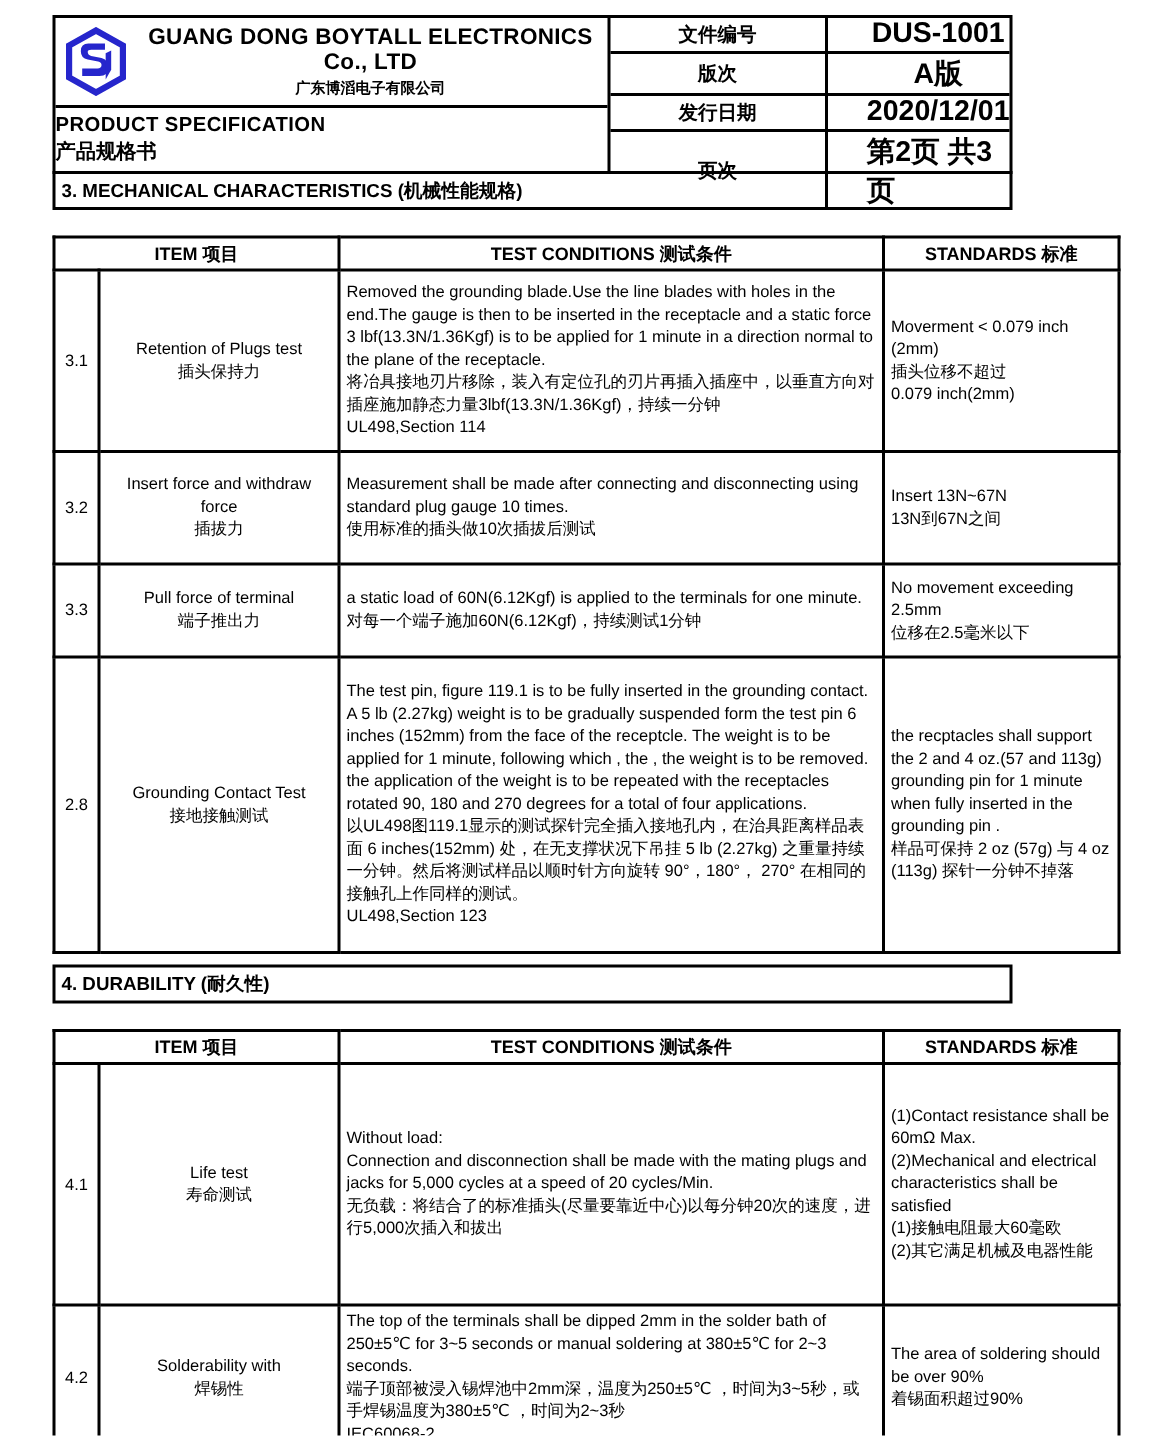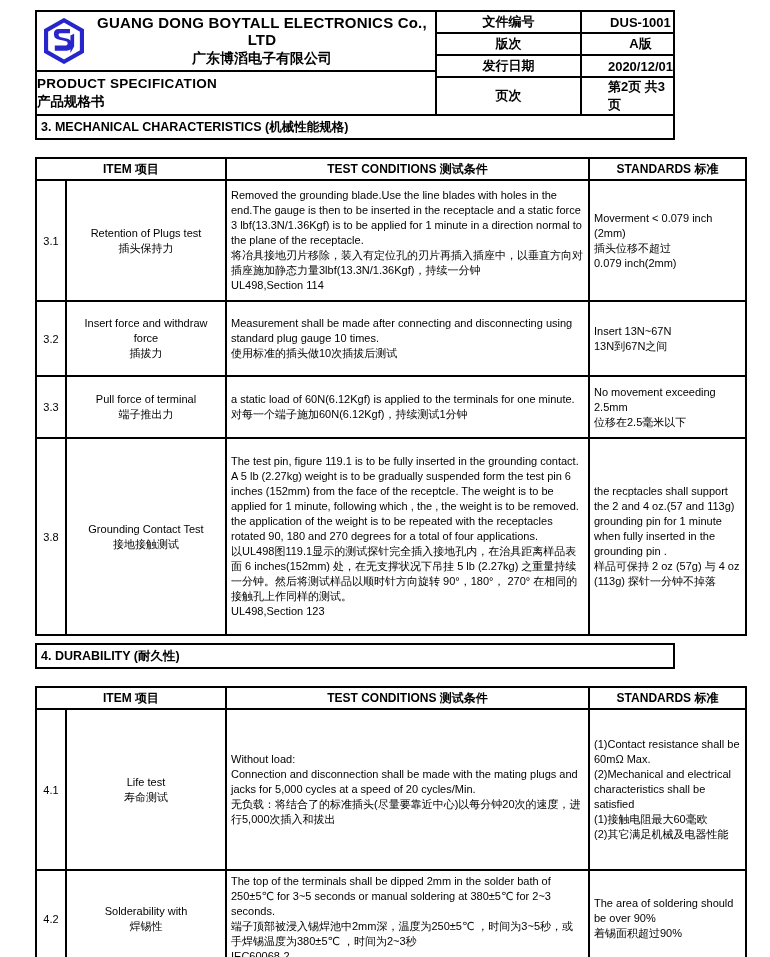--- a/index.html
+++ b/index.html
@@ -11,29 +11,29 @@
   }
   .page { position:absolute; left:35px; top:10px; width:640px; }
 
   
   .hdr { display:flex; border:2px solid #000; height:106px; }
   .hdr-left { width:420px; border-right:2px solid #000; display:flex; flex-direction:column; }
   .hdr-company { flex:58; border-bottom:2px solid #000; display:flex; align-items:center; justify-content:center; gap:6px; padding:2px 4px; }
   .hdr-company .logo { width:46px; height:46px; flex:0 0 auto; }
   .company-text { text-align:center; }
   .company-en { font-weight:bold; font-size:15px; letter-spacing:.2px; }
-  .company-cn { font-weight:bold; font-size:14px; margin-top:2px; }
+  .company-cn { font-weight:bold; font-size:10px; margin-top:2px; }
   .hdr-title { flex:46; display:flex; flex-direction:column; align-items:flex-start; justify-content:center; }
   .doc-title-en { font-weight:bold; font-size:13.5px; letter-spacing:.3px; }
   .doc-title-cn { font-weight:bold; font-size:13.5px; margin-top:2px; }
   .hdr-right { flex:1; display:flex; flex-direction:column; }
   .hdr-row { flex:1; display:flex; border-bottom:2px solid #000; }
   .hdr-row:last-child { border-bottom:none; }
   .hdr-label { width:145px; border-right:2px solid #000; display:flex; align-items:center; justify-content:center; font-weight:bold; font-size:13px; }
-  .hdr-value { flex:1; display:flex; align-items:center; justify-content:center; font-weight:bold; font-size:13px;margin-left:26px; }
+  .hdr-value { flex:1; display:flex; align-items:center; justify-content:center; font-weight:bold; font-size:19px;margin-left:26px; }
 
   
   .band { border:2px solid #000; height:26px; display:flex; align-items:center; padding-left:4px; font-weight:bold; font-size:12.5px; }
   .band.attach { margin-top:-2px; }
   .band.sec4 { margin-top:7px; }
 
   
   table.spec { border-collapse:collapse; width:710px; table-layout:fixed; margin-top:17px; }
   table.spec th, table.spec td { border:2px solid #000; padding:1px 4px; vertical-align:middle; }
   table.spec th { height:22px; font-weight:bold; font-size:12px; text-align:center; padding:0; }
@@ -138,21 +138,21 @@
       <td class="no">3.3</td>
       <td class="name">Pull force of terminal
 端子推出力</td>
       <td class="cond"> a static load of 60N(6.12Kgf) is applied to the terminals for one minute.
 对每一个端子施加60N(6.12Kgf)，持续测试1分钟</td>
       <td class="std">No movement exceeding
  2.5mm
 位移在2.5毫米以下</td>
     </tr>
     <tr class="r34">
-      <td class="no">3.8</td>
+      <td class="no">2.8</td>
       <td class="name">Grounding Contact Test
 接地接触测试</td>
       <td class="cond">The test pin, figure 119.1 is to be fully inserted in the grounding contact. A 5 lb (2.27kg) weight is to be gradually suspended form the test pin 6 inches (152mm) from the face of the receptcle. The weight is to be applied for 1 minute, following which , the , the weight is to be removed. the application of the weight is to be repeated with the receptacles rotated 90, 180 and 270 degrees for a total of four applications.
 以UL498图119.1显示的测试探针完全插入接地孔内，在治具距离样品表面 6 inches(152mm) 处，在无支撑状况下吊挂 5 lb (2.27kg) 之重量持续一分钟。然后将测试样品以顺时针方向旋转 90°，180°， 270° 在相同的接触孔上作同样的测试。
 UL498,Section 123</td>
       <td class="std"> the recptacles shall support the 2 and 4 oz.(57 and 113g) grounding pin for 1 minute when fully inserted in the grounding pin .
 样品可保持 2 oz (57g)  与 4 oz (113g) 探针一分钟不掉落</td>
     </tr>
   </tbody>
     </table>

